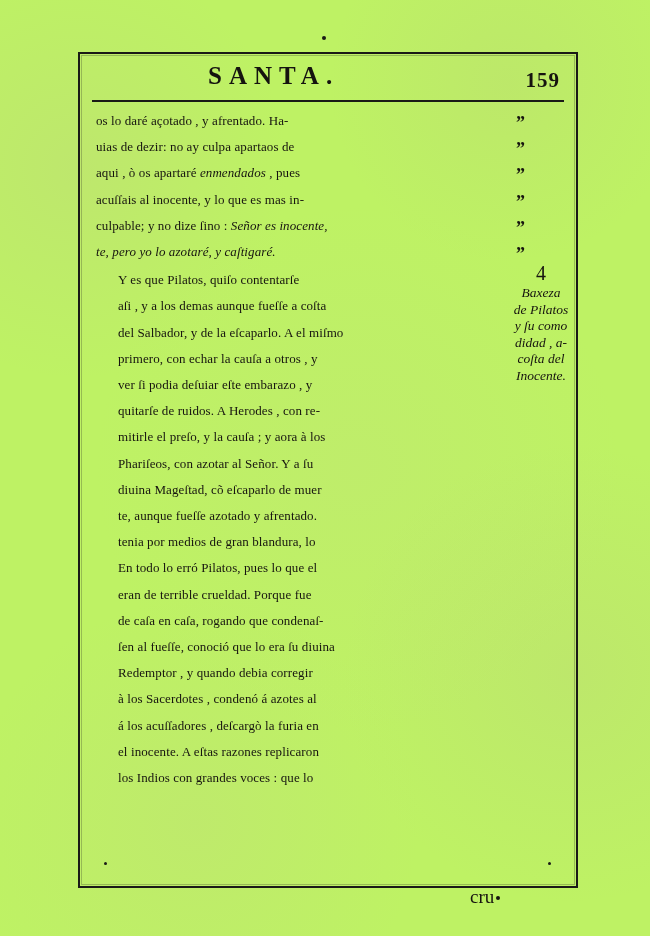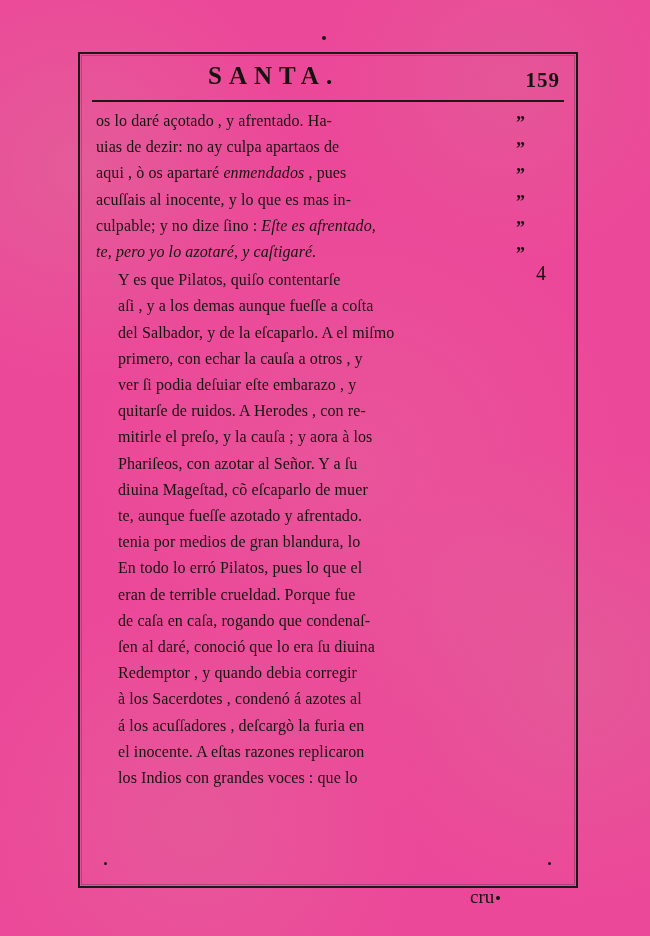--- a/index.html
+++ b/index.html
@@ -10,21 +10,21 @@
     width: 650px;
     height: 936px;
     background: #f2efe2;
     font-family: "Liberation Serif", serif;
     overflow: hidden;
   }
   .page {
     position: relative;
     width: 650px;
     height: 936px;
-    background: #ec4899;
+    background: #bef264;
   }
   
   .paper-texture {
     position: absolute;
     inset: 0;
     background:
       radial-gradient(circle at 12% 18%, rgba(190,180,150,0.18) 0, rgba(190,180,150,0) 22%),
       radial-gradient(circle at 78% 9%, rgba(180,170,140,0.14) 0, rgba(180,170,140,0) 18%),
       radial-gradient(circle at 88% 72%, rgba(185,175,145,0.16) 0, rgba(185,175,145,0) 26%),
       radial-gradient(circle at 30% 88%, rgba(195,185,155,0.14) 0, rgba(195,185,155,0) 24%),
@@ -113,21 +113,21 @@
     background: #1a1a16;
   }
 
   
   .textblock {
     position: absolute;
     left: 96px;
     top: 108px;
     width: 400px;
     color: #16140f;
-    font-size: 16px;
+    font-size: 13px;
     line-height: 26.2px;
     text-align: left;
   }
   .para {
     margin: 0 0 0 0;
   }
   .para + .para {
     margin-top: 2px;
   }
   .para.indent {
@@ -209,56 +209,64 @@
     <div class="folio">159</div>
   </div>
   <div class="rule"></div>
 
   <div class="textblock">
     <div class="para" id="p1">
         <span class="line">os lo daré açotado , y afrentado.  Ha-</span>
         <span class="line">uias de dezir: no ay culpa apartaos de</span>
         <span class="line">aqui , ò os apartaré <i>enmendados</i> , pues</span>
         <span class="line">acuſſais al inocente, y lo que es mas in-</span>
-        <span class="line">culpable; y no dize ſino : <i>Eſte es afrentado,</i></span>
+        <span class="line">culpable; y no dize ſino : <i>Señor es inocente,</i></span>
         <span class="line"><i>te, pero yo lo azotaré, y caſtigaré.</i></span>
       </div>
     <div class="para indent" id="p2">
         <span class="line">Y es que Pilatos, quiſo contentarſe</span>
         <span class="line">aſi , y a los demas aunque fueſſe a coſta</span>
         <span class="line">del Salbador, y de la eſcaparlo. A el miſmo</span>
         <span class="line">primero, con echar la cauſa a otros , y</span>
         <span class="line">ver ſi podia deſuiar eſte embarazo , y</span>
         <span class="line">quitarſe de ruidos. A Herodes , con re-</span>
         <span class="line">mitirle el preſo, y la cauſa ; y aora à los</span>
         <span class="line">Phariſeos, con azotar al Señor.  Y a ſu</span>
         <span class="line">diuina Mageſtad, cõ eſcaparlo de muer</span>
         <span class="line">te, aunque fueſſe azotado y afrentado.</span>
         <span class="line">tenia por medios de gran blandura, lo</span>
         <span class="line">En todo lo erró Pilatos, pues lo que el</span>
         <span class="line">eran de terrible crueldad.  Porque fue</span>
         <span class="line">de caſa en caſa, rogando que condenaſ-</span>
-        <span class="line">ſen al daré, conoció que lo era ſu diuina</span>
+        <span class="line">ſen al fueſſe, conoció que lo era ſu diuina</span>
         <span class="line">Redemptor , y quando debia corregir</span>
         <span class="line">à los Sacerdotes , condenó á azotes al</span>
         <span class="line">á los acuſſadores , deſcargò la furia en</span>
         <span class="line">el inocente. A eſtas razones replicaron</span>
         <span class="line">los Indios con grandes voces : que lo</span>
       </div>
   </div>
 
   <div class="quotes" id="qm">
       <span>”</span>
       <span>”</span>
       <span>”</span>
       <span>”</span>
       <span>”</span>
       <span>”</span>
     </div>
 
   <div class="marginal">
     <div class="num">4</div>
+    <div id="mn">
+        <span class="mline">Baxeza</span>
+        <span class="mline">de Pilatos</span>
+        <span class="mline">y ſu como</span>
+        <span class="mline">didad , a-</span>
+        <span class="mline">coſta del</span>
+        <span class="mline">Inocente.</span>
+      </div>
   </div>
 
   <div class="catchword">
     <span>cru</span><span class="dot"></span>
   </div>
 </div>
 
 </body></html>

